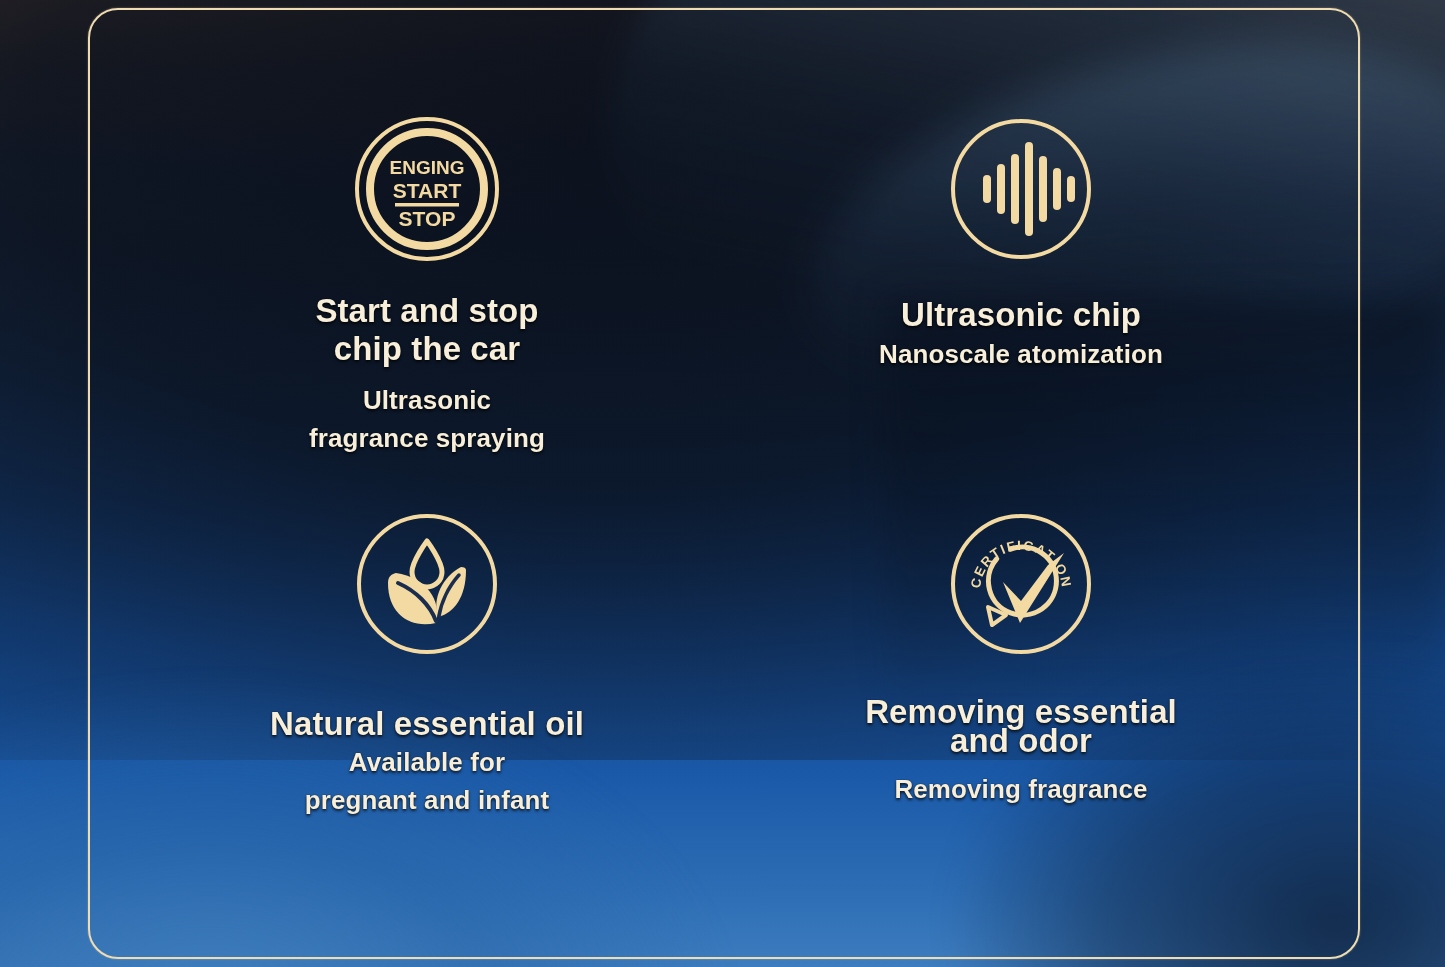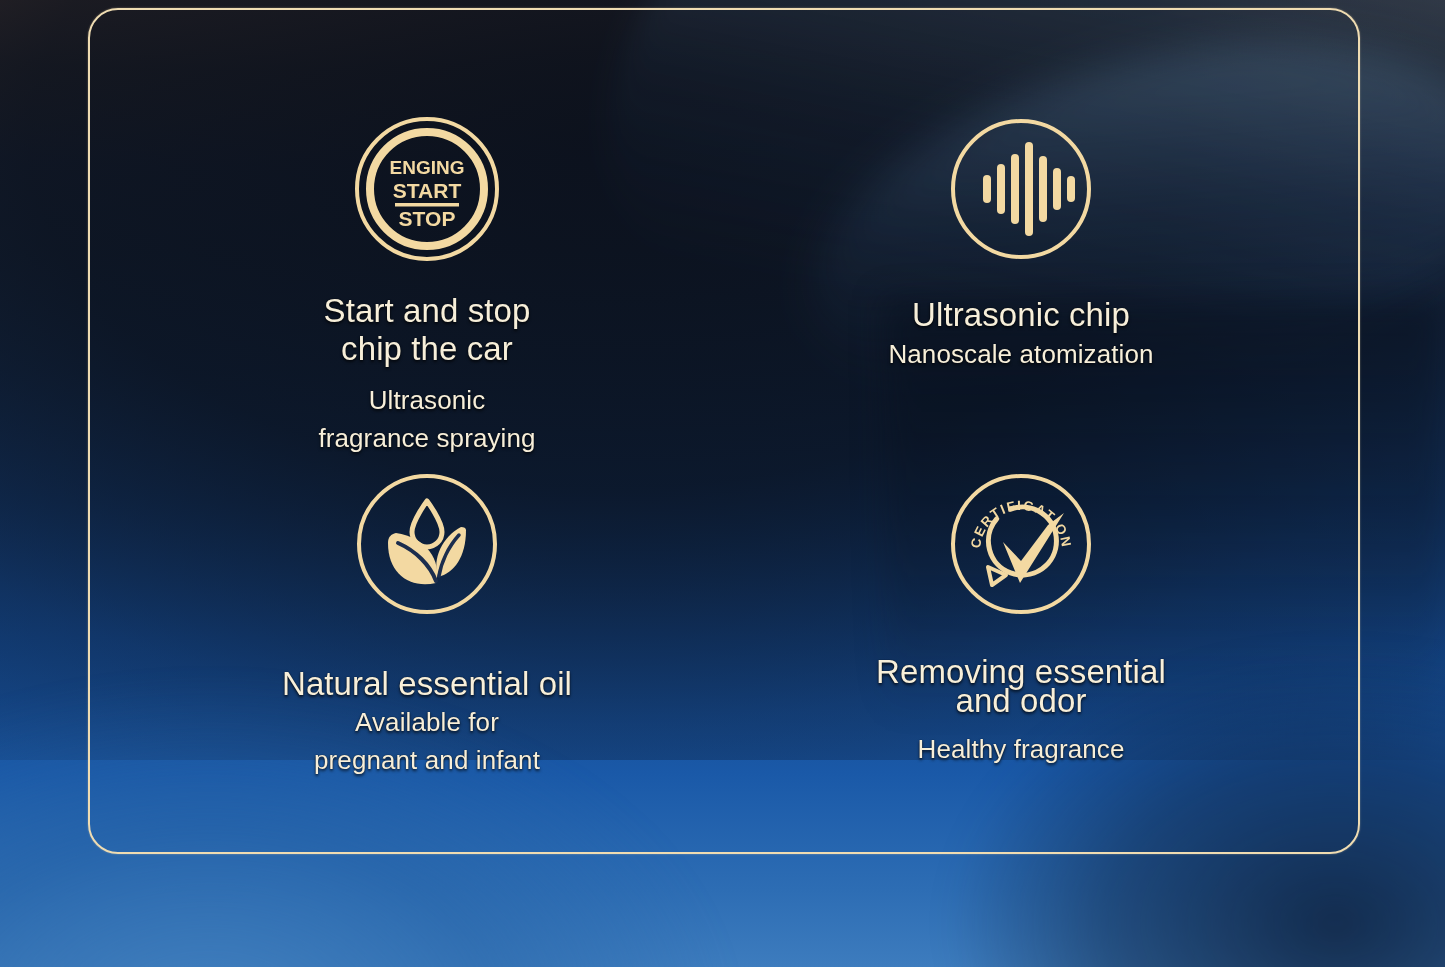--- a/index.html
+++ b/index.html
@@ -104,21 +104,21 @@
        rgba(10,24,48,0.78) 0%,
        rgba(12,30,58,0.46) 48%,
        rgba(16,44,82,0.0) 82%);
     filter:blur(14px);
   }
 
   
   .card {
     position:absolute;
     left:88px; top:8px;
-    width:1272px; height:846px;
+    width:1272px; height:951px;
     border:2px solid #efdcb2;
     border-radius:30px;
     box-shadow:0 0 2px rgba(245,220,170,0.45);
   }
 
   .grid {
     position:absolute; inset:0;
     display:grid;
     grid-template-columns:1fr 1fr;
     grid-template-rows:1fr 1fr;
@@ -132,20 +132,21 @@
   .cell-br { padding-top:14px; }
 
   .badge { width:146px; height:146px; flex:none; }
   .badge svg { display:block; width:146px; height:146px; }
 
   .txt {
     text-align:center;
     color:#f7efda;
     text-shadow:0 2px 3px rgba(0,0,0,0.72), 0 0 1px rgba(0,0,0,0.9);
     letter-spacing:0.1px;
+    font-weight:bold;
   }
   .line { display:block; white-space:nowrap; }
 
   .t-head { font-size:33px; line-height:38px; }
   .t-sub  { font-size:26px; line-height:38px; }
 
   .tl-head { margin-top:30px; }
   .tl-sub  { margin-top:13px; }
 
   .tr-head { margin-top:34px; }
@@ -260,19 +261,19 @@
               <textPath href="#certArc" startOffset="50%" text-anchor="middle">CERTIFICATION</textPath>
             </text>
           </svg>
         </div>
 
         <div class="txt t-head br-head">
           <span class="line">Removing essential</span>
           <span class="line">and odor</span>
         </div>
         <div class="txt t-sub br-sub">
-          <span class="line">Healthy fragrance</span>
+          <span class="line">Removing fragrance</span>
         </div>
       </div>
 
     </div>
   </div>
 </div>
 
 </body></html>

